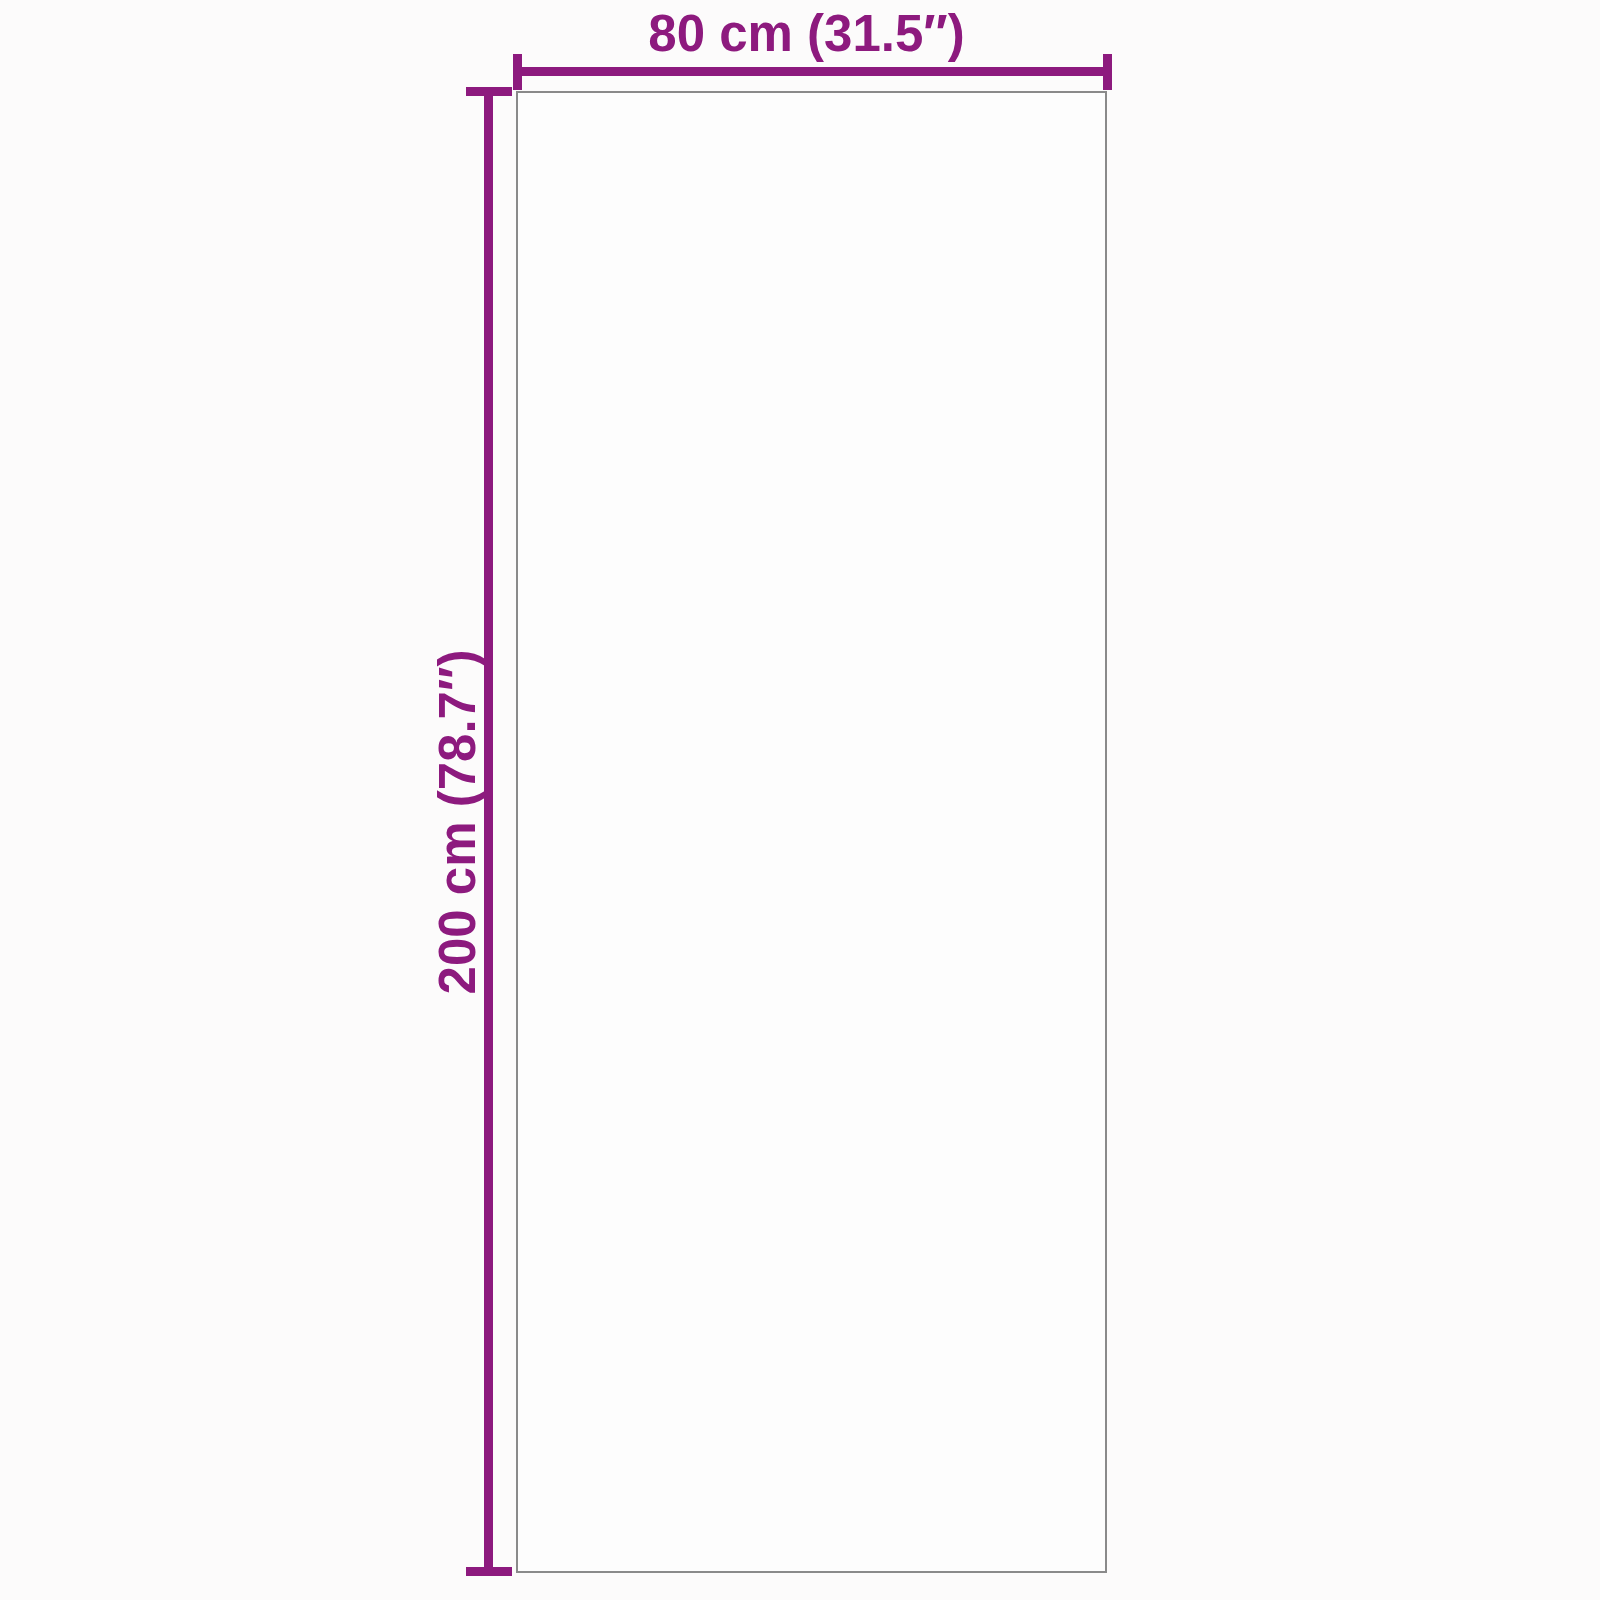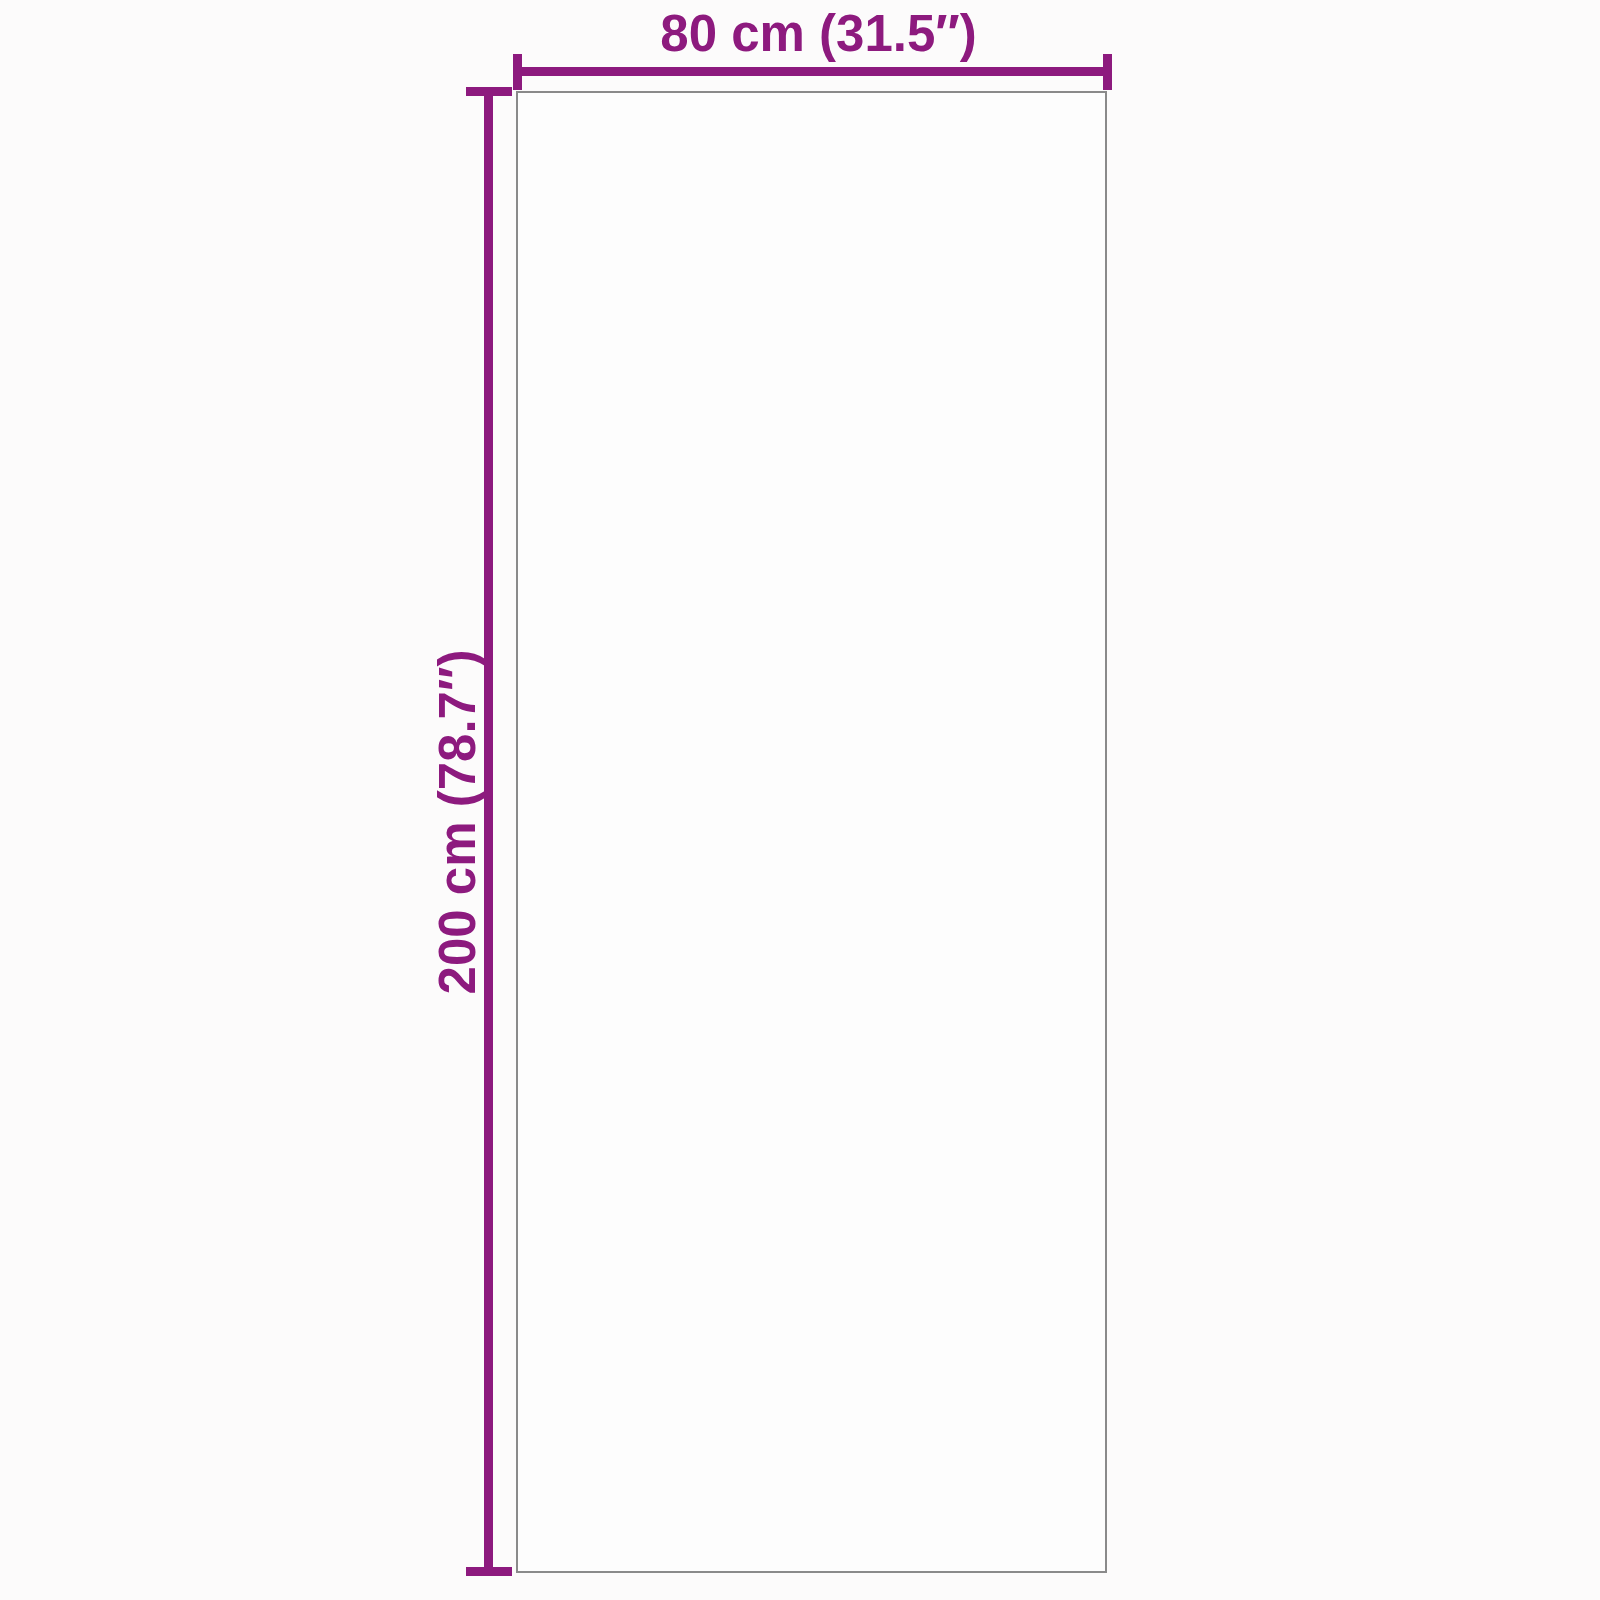--- a/index.html
+++ b/index.html
@@ -41,21 +41,21 @@
     position: absolute;
     top: 54px;
     width: 9px;
     height: 36px;
     background: var(--accent, #8D1A7E);
   }
   .h-cap.left  { left: 513px; }
   .h-cap.right { left: 1103px; }
   .h-label {
     position: absolute;
-    left: 519px;
+    left: 507px;
     top: 6px;
     width: 599px;
     text-align: center;
     font-size: 51px;
     font-weight: bold;
     line-height: 1.1;
     color: var(--accent, #8D1A7E);
     white-space: nowrap;
   }
   

